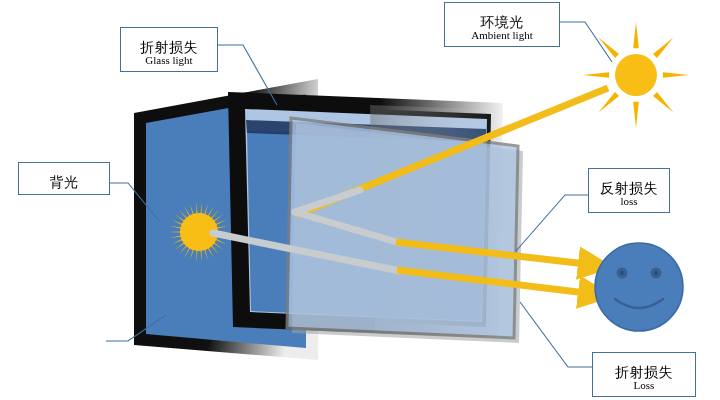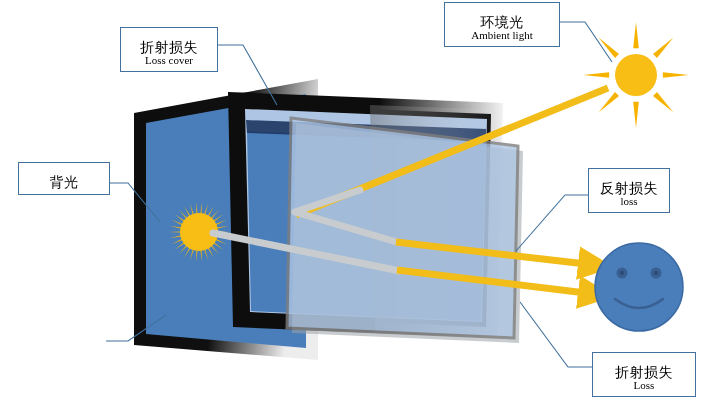--- a/index.html
+++ b/index.html
@@ -152,21 +152,21 @@
     <path d="M560,22 L585,22 L612,62"></path>
     <path d="M106,183 L128,183 L160,222"></path>
     <path d="M106,341 L128,341 L166,315"></path>
     <path d="M588,195 L565,195 L516,251"></path>
     <path d="M592,367 L568,367 L520,302"></path>
   </g>
 </svg>
 
 <div class="lbl" id="lbl-glass">
   <span class="cn">折射损失</span>
-  <span class="en">Loss cover</span>
+  <span class="en">Glass light</span>
 </div>
 
 <div class="lbl" id="lbl-ambient">
   <span class="cn">环境光</span>
   <span class="en">Ambient light</span>
 </div>
 
 <div class="lbl" id="lbl-back">
   <span class="cn">背光</span>
 </div>

